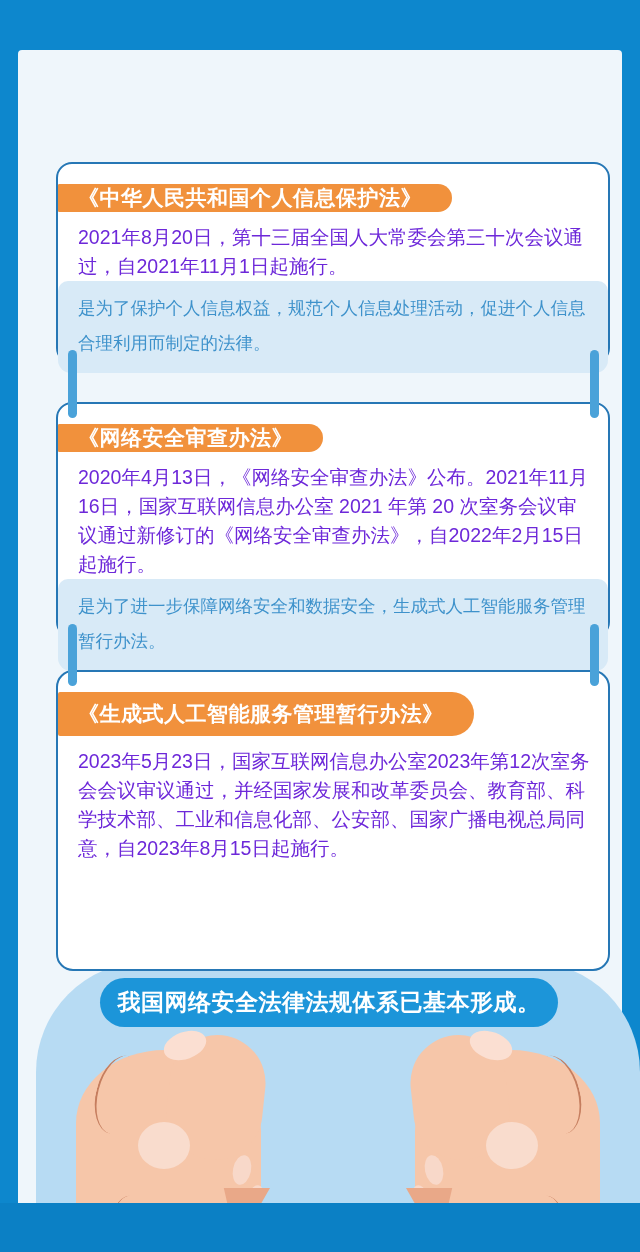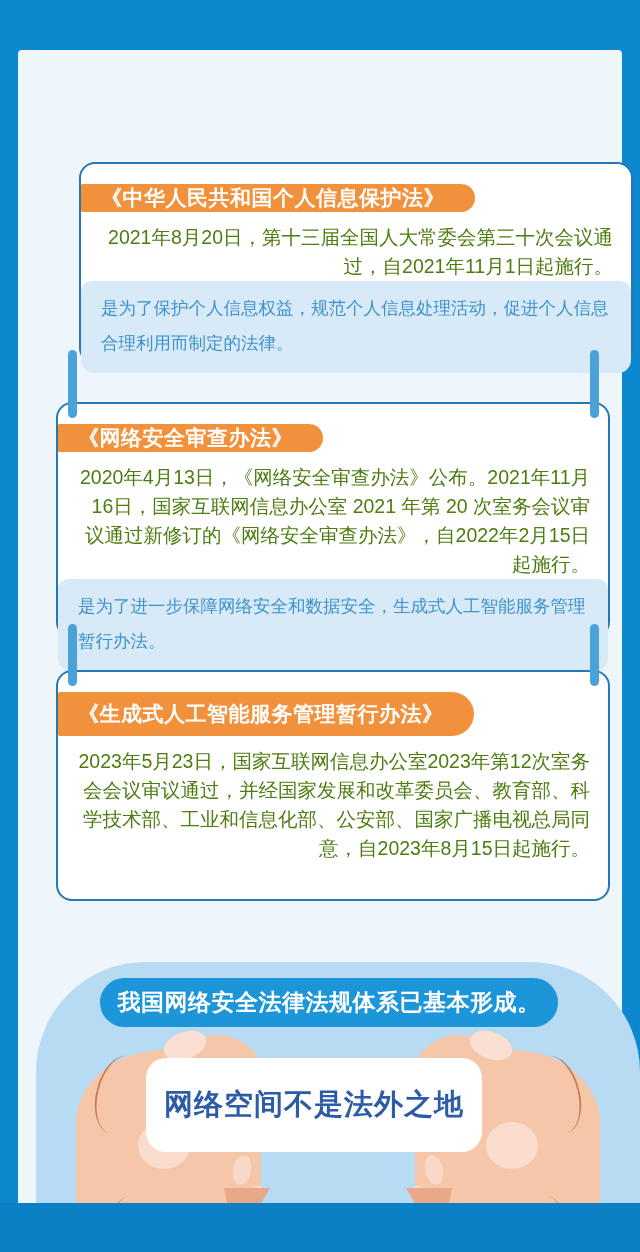--- a/index.html
+++ b/index.html
@@ -1,25 +1,25 @@
 <!DOCTYPE html>
 <html><head>
 <meta charset="utf-8">
 <style>
   html,body{margin:0;padding:0;}
   body{font-family:"Liberation Sans","DejaVu Sans",sans-serif;}
   .page{position:relative;width:640px;height:1252px;background:#0d87cd;overflow:hidden;}
   .panel{position:absolute;left:18px;top:50px;width:604px;height:1153px;background:#eff6fb;border-radius:4px 4px 0 0;}
   
   .card{position:absolute;left:38px;width:554px;background:#ffffff;border:2px solid #2677b5;border-radius:16px;box-sizing:border-box;display:flex;flex-direction:column;z-index:3;}
-  .card1{top:112px;height:202px;margin-left:23px;}
+  .card1{top:112px;height:202px;}
   .card2{top:352px;height:236px;}
-  .card3{top:620px;height:231px;}
+  .card3{top:620px;height:301px;border-radius:17px;}
   .pill{align-self:flex-start;margin-top:20px;height:44px;display:inline-flex;align-items:center;background:#f1913c;color:#ffffff;font-weight:bold;font-size:21px;padding:0 30px 0 20px;border-radius:2px 22px 22px 2px;letter-spacing:.5px;}
-  .body-text{padding:11px 18px 0 20px;font-size:19.5px;line-height:29px;color:#4d7c0f;text-align:right;}
+  .body-text{padding:11px 18px 0 20px;font-size:19.5px;line-height:29px;color:#6d28d9;}
   .note{margin-top:auto;background:#d8eaf7;color:#3e92cb;font-size:17.5px;line-height:35px;padding:10px 20px 12px 20px;border-radius:10px 10px 13px 13px;}
   
   .bar{position:absolute;width:9px;background:#4aa2d9;border-radius:5px;z-index:4;}
   .barA{top:300px;height:68px;}
   .barB{top:574px;height:62px;}
   .bar.l{left:50px;}
   .bar.r{left:572px;}
   
   .dome{position:absolute;left:18px;top:912px;width:604px;height:291px;background:#b7dbf3;border-radius:110px 110px 0 0;overflow:hidden;}
   .banner{position:absolute;left:64px;top:16px;width:458px;height:49px;background:#1c95d9;border-radius:25px;color:#ffffff;font-weight:bold;font-size:23px;display:flex;align-items:center;justify-content:center;z-index:6;letter-spacing:.5px;}
@@ -93,21 +93,18 @@
         <div class="thumb"></div>
         <div class="tipnail"></div>
         <div class="thumbnail"></div>
         <div class="pad1"></div>
         <div class="pad2"></div>
         <div class="wedge"></div>
         <div class="line1"></div>
         <div class="line2"></div>
       </div>
 
-      <div class="paper">
-        <span>网络空间不是法外之地</span>
-      </div>
     </div>
 
   </div>
 
   <div class="strip"></div>
 </div>
 
 </body></html>

